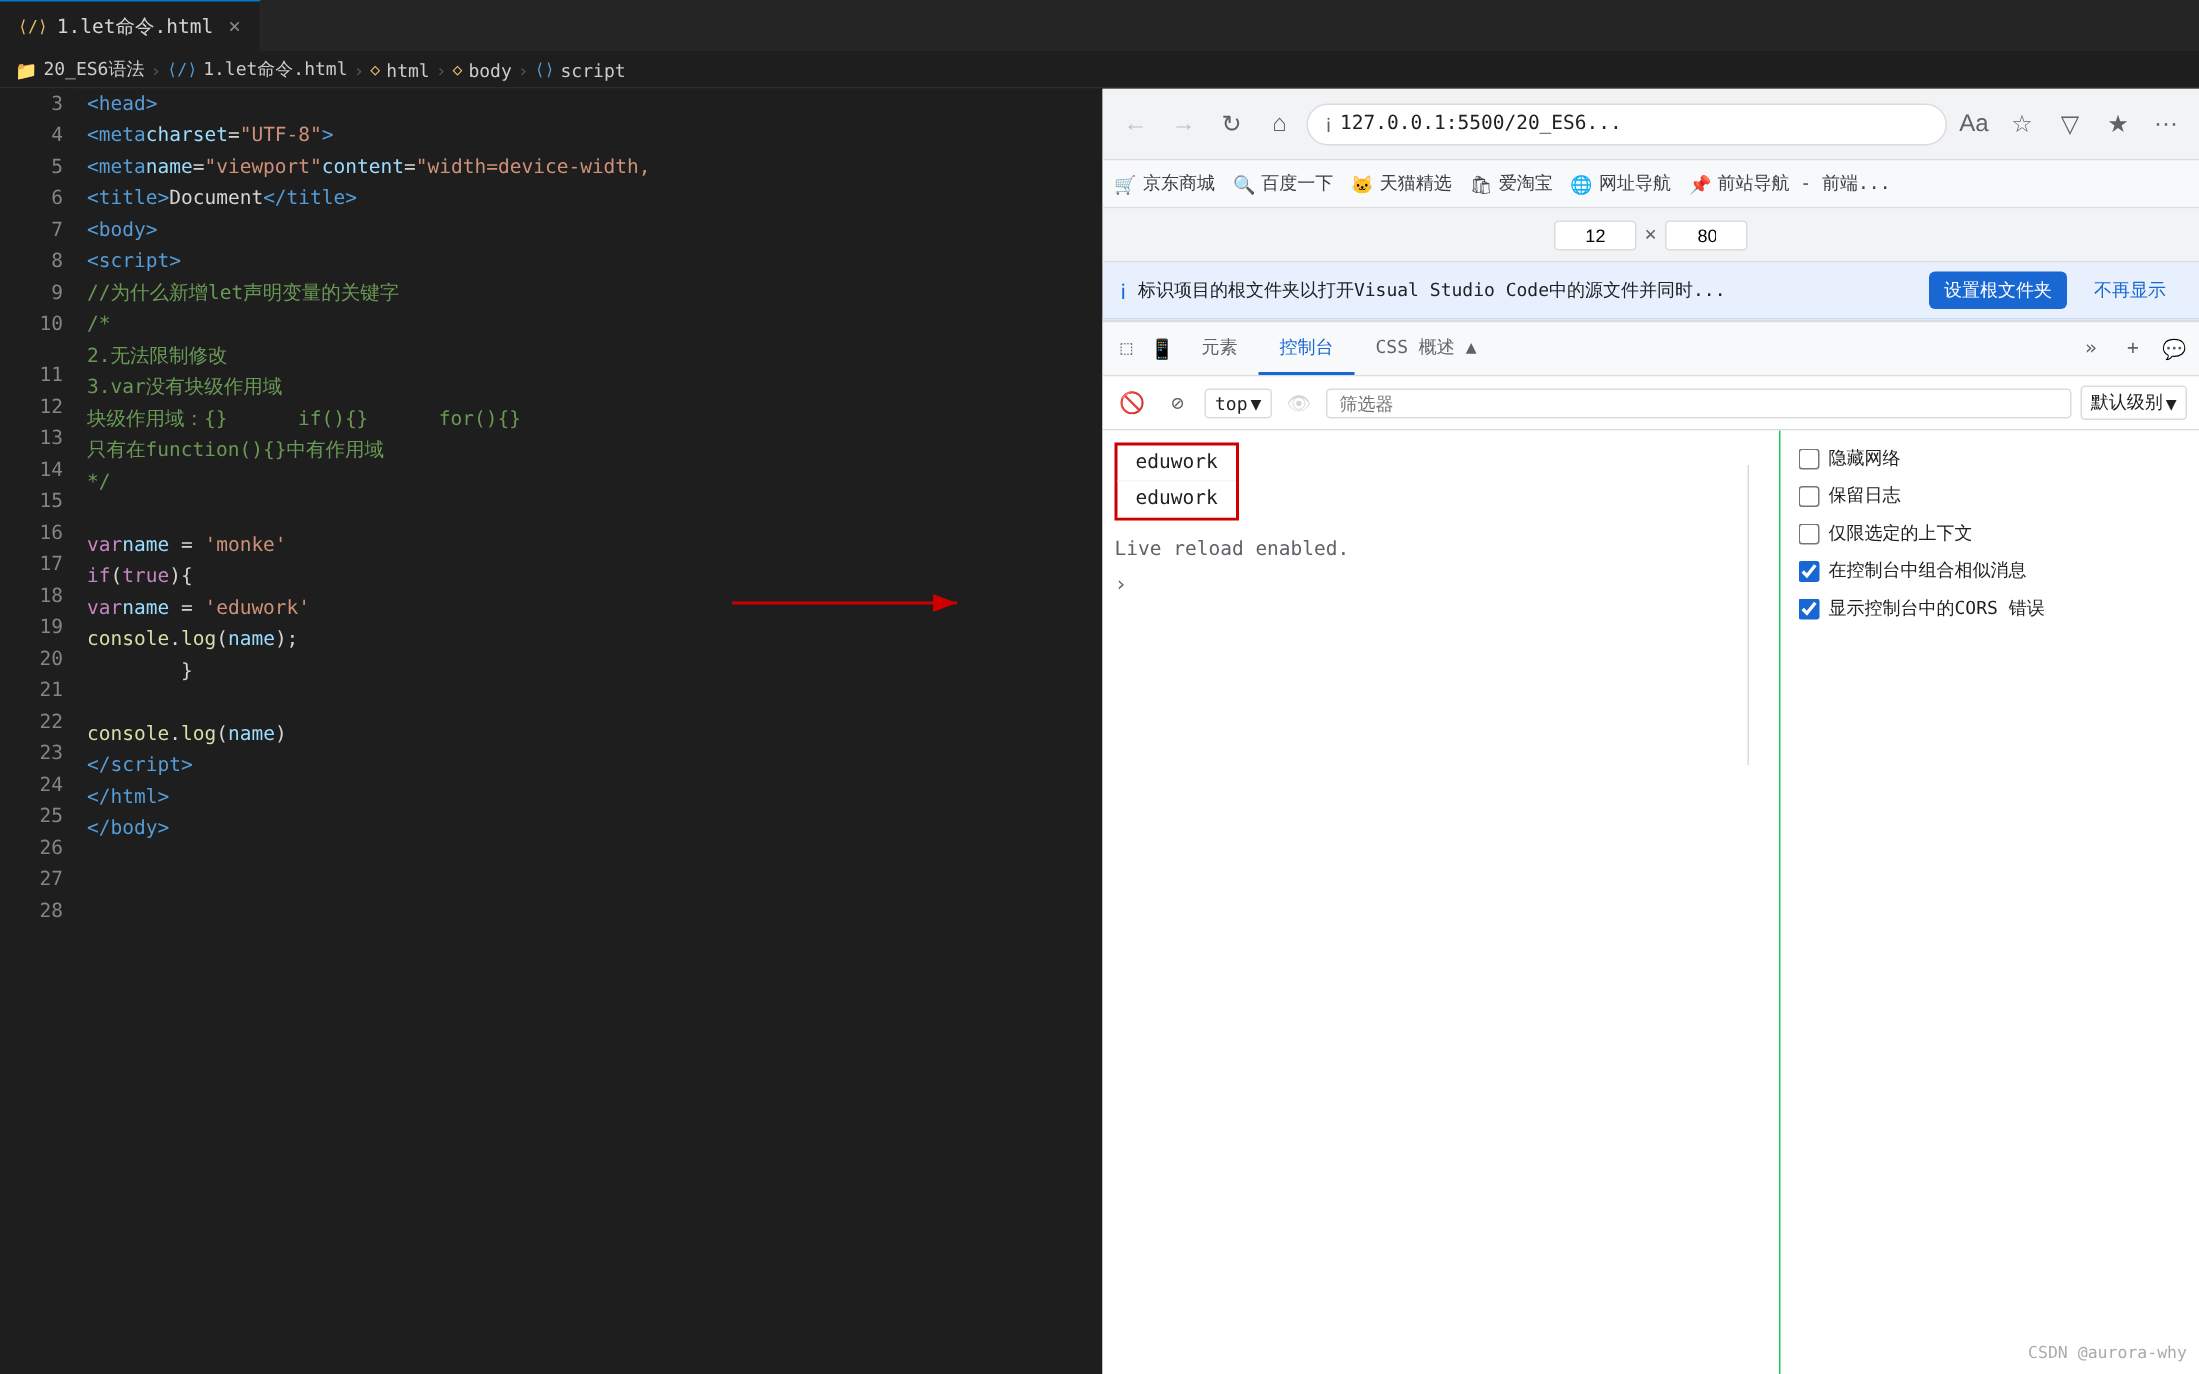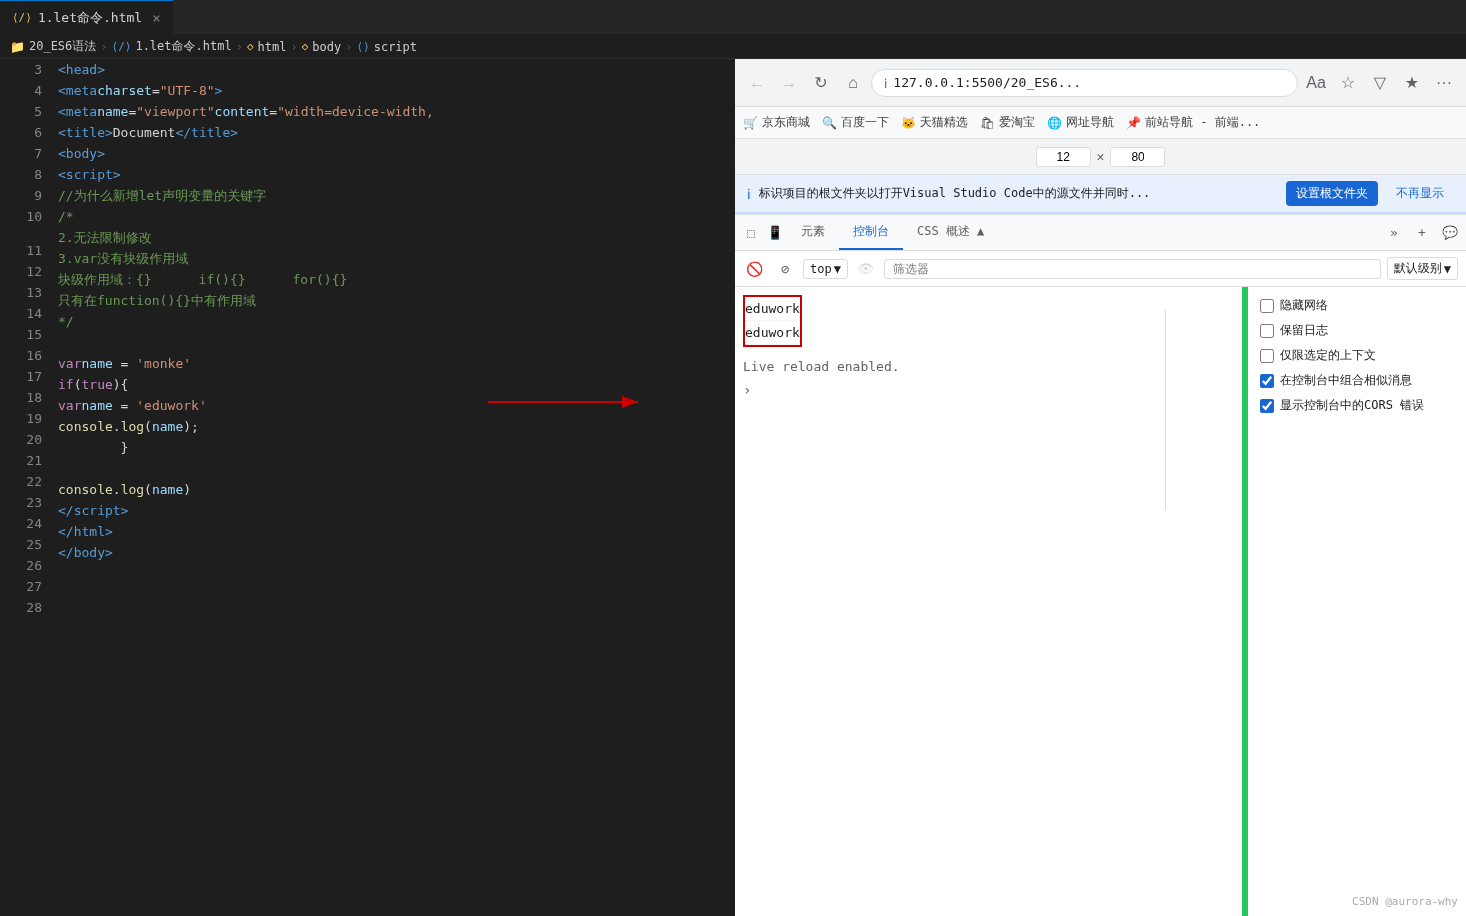--- a/index.html
+++ b/index.html
@@ -69,28 +69,28 @@
     .console-btn { width: 24px; height: 24px; display: flex; align-items: center; justify-content: center; cursor: pointer; border-radius: 3px; color: #5f6368; font-size: 14px; }
     .console-dropdown { display: flex; align-items: center; gap: 2px; border: 1px solid #dadce0; border-radius: 3px; padding: 2px 6px; font-size: 12px; cursor: pointer; color: #202124; }
     .console-eye { width: 24px; height: 24px; display: flex; align-items: center; justify-content: center; cursor: pointer; }
     .filter-input { flex: 1; border: 1px solid #dadce0; border-radius: 3px; padding: 2px 8px; font-size: 12px; color: #202124; }
     .level-dropdown { display: flex; align-items: center; gap: 2px; border: 1px solid #dadce0; border-radius: 3px; padding: 2px 6px; font-size: 12px; cursor: pointer; color: #202124; }
 
     
     .right-panel { display: flex; flex: 1; }
     .console-panel { flex: 1; background: #fff; display: flex; flex-direction: column; }
     .console-body { flex: 1; padding: 0; overflow-y: auto; font-size: 13px; font-family: 'Consolas', monospace; }
-    .console-options { width: 224px; border-left: 6px solid #22c55e; padding: 6px 0; background: #fff; }
+    .console-options { width: 280px; border-left: 1px solid #22c55e; padding: 6px 0; background: #fff; }
 
     
     .check-row { display: flex; align-items: center; gap: 6px; padding: 4px 12px; font-size: 12px; color: #202124; }
     .check-row input[type=checkbox] { width: 14px; height: 14px; accent-color: #1967d2; }
 
     
-    .console-item { display: flex; align-items: flex-start; padding: 4px 0; border-bottom: 1px solid #f5f5f5; font-size: 13px; font-family: 'Consolas', monospace; justify-content: flex-end; }
+    .console-item { display: flex; align-items: flex-start; padding: 4px 12px; border-bottom: 1px solid #f5f5f5; font-size: 13px; font-family: 'Consolas', monospace; justify-content: flex-end; }
     .console-livereload { color: #5f6368; font-size: 13px; padding: 4px 8px; }
     .console-arrow { color: #5f6368; padding: 4px 8px; font-size: 14px; cursor: pointer; }
 
     
     .viewport-bar { background: #f1f3f4; border-bottom: 1px solid #dadce0; display: flex; align-items: center; justify-content: center; gap: 6px; padding: 4px 8px; height: 36px; }
     .vp-input { width: 55px; border: 1px solid #dadce0; border-radius: 3px; padding: 2px 20px; font-size: 12px; text-align: center; }
 
     
     .watermark { position: fixed; bottom: 8px; right: 8px; font-size: 11px; color: #aaa; }
 

